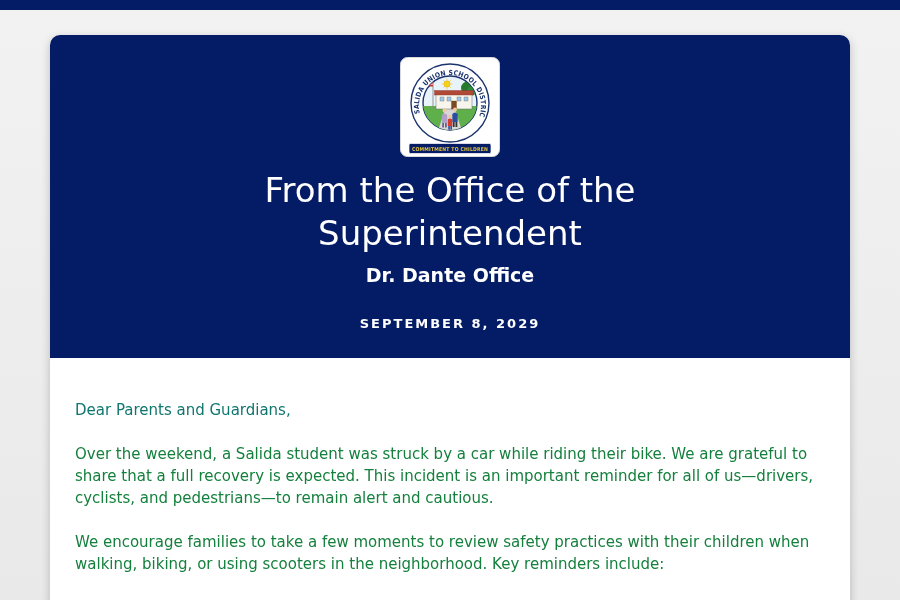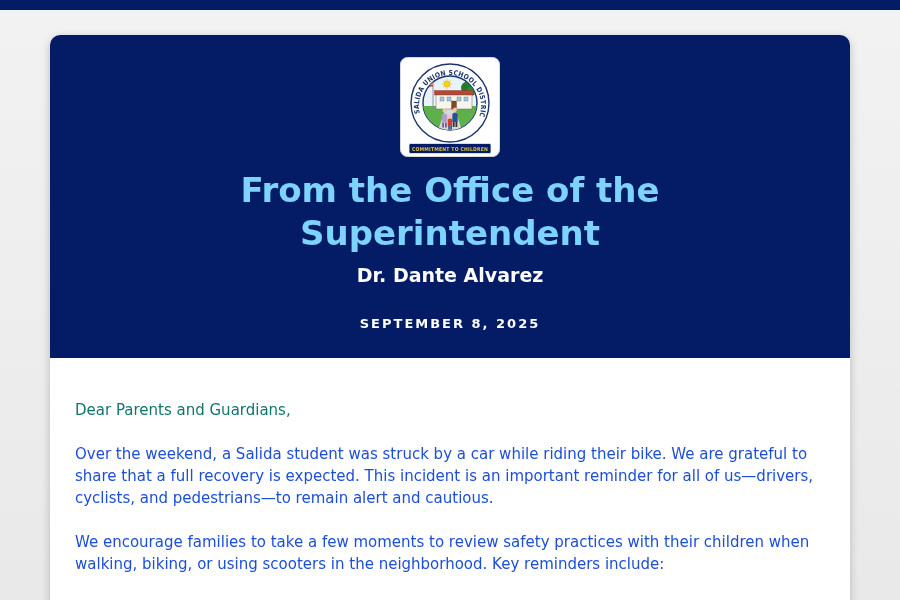--- a/index.html
+++ b/index.html
@@ -32,22 +32,22 @@
     background: #041c66;
     text-align: center;
     padding: 22px 20px 27px 20px;
   }
   .logo-box {
     width: 100px; height: 100px;
     margin: 0 auto;
     display: block;
   }
   .title {
-    color: #7dd3fc;
-    font-weight: bold;
+    color: #ffffff;
+    font-weight: normal;
     font-size: 34px;
     line-height: 1.26;
     max-width: 620px;
     margin: 12px auto 0 auto;
   }
   .subtitle {
     color: #ffffff;
     font-weight: bold;
     font-size: 19px;
     margin-top: 9px;
@@ -71,21 +71,21 @@
   }
   .salutation {
     margin: 15px 0 0 0;
     font-size: 15px;
     color: #0f766e;
     line-height: 22px;
   }
   .paragraph {
     margin: 22px 0 0 0;
     font-size: 15px;
-    color: #1d4ed8;
+    color: #15803d;
     line-height: 22px;
   }
 </style>
 </head>
 <body>
 
 <div class="top-strip"></div>
 
 <div class="page-bg">
   <div class="card">
@@ -167,22 +167,22 @@
 
         <text font-size="7" font-weight="bold" fill="#1b336e" letter-spacing="0.3" font-family="DejaVu Sans, sans-serif">
           <textPath href="#sealArc" startOffset="1" textLength="120" lengthAdjust="spacingAndGlyphs">SALIDA UNION SCHOOL DISTRICT</textPath>
         </text>
 
         <rect x="9" y="86.5" width="82" height="10" rx="1.5" fill="#041c66" stroke="#ffffff" stroke-width="0.7"></rect>
         <text x="50" y="93.8" text-anchor="middle" font-size="5.3" font-weight="bold" fill="#e6c43a" letter-spacing="0.2" font-family="DejaVu Sans, sans-serif" textLength="76" lengthAdjust="spacingAndGlyphs">COMMITMENT TO CHILDREN</text>
       </svg>
 
       <div class="title">From the Office of the Superintendent</div>
-      <div class="subtitle">Dr. Dante Alvarez</div>
-      <div class="date">SEPTEMBER 8, 2025</div>
+      <div class="subtitle">Dr. Dante Office</div>
+      <div class="date">SEPTEMBER 8, 2029</div>
     </div>
 
     <div class="card-body">
       <p class="salutation">Dear Parents and Guardians,</p>
       <p class="paragraph">Over the weekend, a Salida student was struck by a car while riding their bike. We are grateful to share that a full recovery is expected. This incident is an important reminder for all of us—drivers, cyclists, and pedestrians—to remain alert and cautious.</p>
       <p class="paragraph">We encourage families to take a few moments to review safety practices with their children when walking, biking, or using scooters in the neighborhood. Key reminders include:</p>
     </div>
 
   </div>
 </div>

